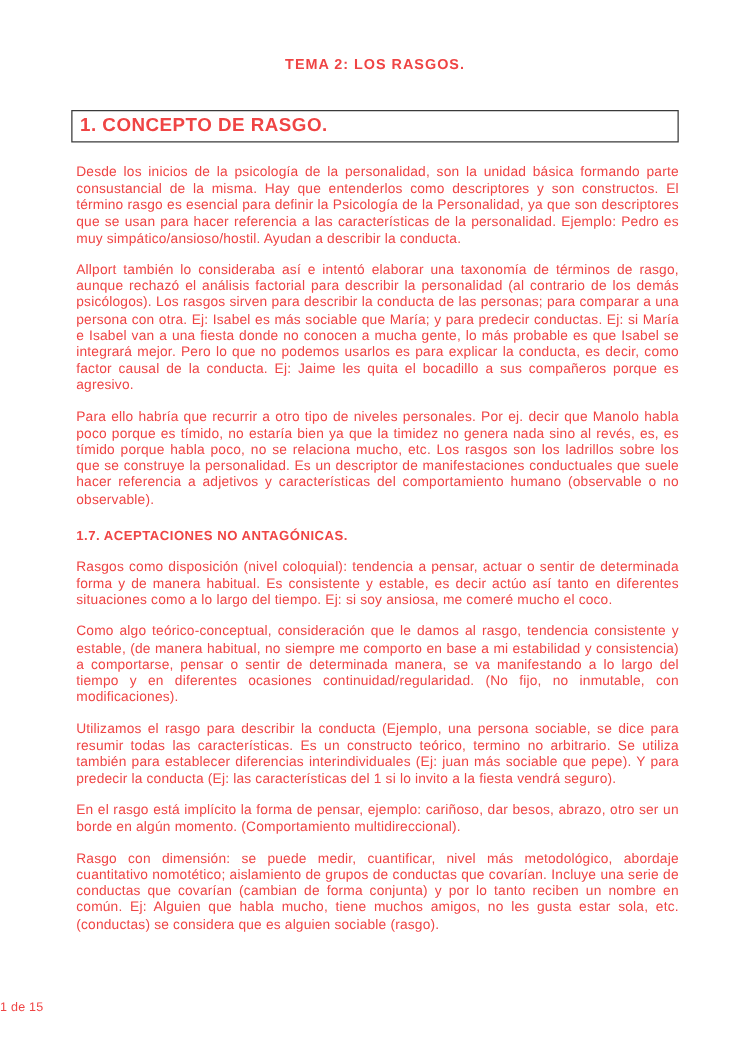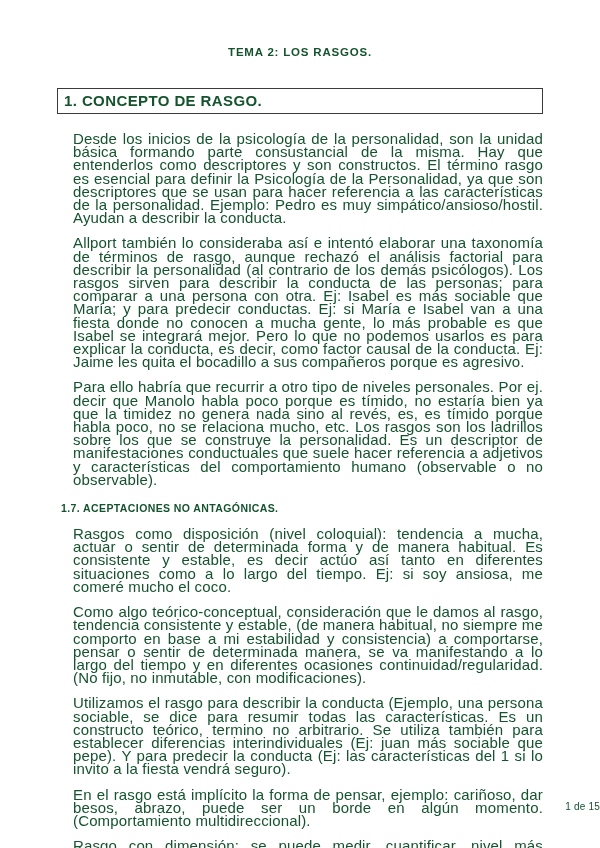--- a/index.html
+++ b/index.html
@@ -6,21 +6,21 @@
     margin: 0;
     padding: 0;
     background: #ffffff;
   }
   .page {
     position: relative;
     width: 600px;
     height: 848px;
     background: #ffffff;
     font-family: "Liberation Sans", "DejaVu Sans", sans-serif;
-    color: #14532d;
+    color: #ef4444;
     overflow: hidden;
     box-sizing: border-box;
   }
   .content {
     padding: 46px 57px 0 57px;
   }
   .title {
     margin: 0 0 30px 0;
     text-align: center;
     font-size: 11.5px;
@@ -29,60 +29,60 @@
   }
   .boxed-heading {
     border: 1px solid #3a3a3a;
     padding: 3px 6px 4px 6px;
     font-size: 15px;
     font-weight: bold;
     letter-spacing: 0.4px;
     margin: 0 0 18px 0;
   }
   .para {
-    margin: 0 0 12px 16px;
-    font-size: 15px;
+    margin: 0 0 12px 4px;
+    font-size: 11px;
     line-height: 13.2px;
     text-align: justify;
     letter-spacing: 0.15px;
   }
   .subheading {
     margin: 16px 0 13px 4px;
     font-size: 10.5px;
     font-weight: bold;
     letter-spacing: 0.4px;
   }
   .footer {
     position: absolute;
     bottom: 36px;
     left: 0;
     width: 100%;
-    text-align: right;
+    text-align: left;
     font-size: 10px;
     letter-spacing: 0.2px;
   }
 </style>
 </head>
 <body>
 
 <div class="page">
   <div class="content">
 
     <h1 class="title">TEMA 2: LOS RASGOS.</h1>
 
     <div class="boxed-heading">1. CONCEPTO DE RASGO.</div>
 
     <p class="para">Desde los inicios de la psicología de la personalidad, son la unidad básica formando parte consustancial de la misma. Hay que entenderlos como descriptores y son constructos. El término rasgo es esencial para definir la Psicología de la Personalidad, ya que son descriptores que se usan para hacer referencia a las características de la personalidad. Ejemplo: Pedro es muy simpático/ansioso/hostil. Ayudan a describir la conducta.</p>
     <p class="para">Allport también lo consideraba así e intentó elaborar una taxonomía de términos de rasgo, aunque rechazó el análisis factorial para describir la personalidad (al contrario de los demás psicólogos). Los rasgos sirven para describir la conducta de las personas; para comparar a una persona con otra. Ej: Isabel es más sociable que María; y para predecir conductas. Ej: si María e Isabel van a una fiesta donde no conocen a mucha gente, lo más probable es que Isabel se integrará mejor. Pero lo que no podemos usarlos es para explicar la conducta, es decir, como factor causal de la conducta. Ej: Jaime les quita el bocadillo a sus compañeros porque es agresivo.</p>
     <p class="para">Para ello habría que recurrir a otro tipo de niveles personales. Por ej. decir que Manolo habla poco porque es tímido, no estaría bien ya que la timidez no genera nada sino al revés, es, es tímido porque habla poco, no se relaciona mucho, etc. Los rasgos son los ladrillos sobre los que se construye la personalidad. Es un descriptor de manifestaciones conductuales que suele hacer referencia a adjetivos y características del comportamiento humano (observable o no observable).</p>
 
     <h2 class="subheading">1.7. ACEPTACIONES NO ANTAGÓNICAS.</h2>
 
-    <p class="para">Rasgos como disposición (nivel coloquial): tendencia a mucha, actuar o sentir de determinada forma y de manera habitual. Es consistente y estable, es decir actúo así tanto en diferentes situaciones como a lo largo del tiempo. Ej: si soy ansiosa, me comeré mucho el coco.</p>
+    <p class="para">Rasgos como disposición (nivel coloquial): tendencia a pensar, actuar o sentir de determinada forma y de manera habitual. Es consistente y estable, es decir actúo así tanto en diferentes situaciones como a lo largo del tiempo. Ej: si soy ansiosa, me comeré mucho el coco.</p>
     <p class="para">Como algo teórico-conceptual, consideración que le damos al rasgo, tendencia consistente y estable, (de manera habitual, no siempre me comporto en base a mi estabilidad y consistencia) a comportarse, pensar o sentir de determinada manera, se va manifestando a lo largo del tiempo y en diferentes ocasiones continuidad/regularidad. (No fijo, no inmutable, con modificaciones).</p>
     <p class="para">Utilizamos el rasgo para describir la conducta (Ejemplo, una persona sociable, se dice para resumir todas las características. Es un constructo teórico, termino no arbitrario. Se utiliza también para establecer diferencias interindividuales (Ej: juan más sociable que pepe). Y para predecir la conducta (Ej: las características del 1 si lo invito a la fiesta vendrá seguro).</p>
-    <p class="para">En el rasgo está implícito la forma de pensar, ejemplo: cariñoso, dar besos, abrazo, puede ser un borde en algún momento. (Comportamiento multidireccional).</p>
+    <p class="para">En el rasgo está implícito la forma de pensar, ejemplo: cariñoso, dar besos, abrazo, otro ser un borde en algún momento. (Comportamiento multidireccional).</p>
     <p class="para">Rasgo con dimensión: se puede medir, cuantificar, nivel más metodológico, abordaje cuantitativo nomotético; aislamiento de grupos de conductas que covarían. Incluye una serie de conductas que covarían (cambian de forma conjunta) y por lo tanto reciben un nombre en común. Ej: Alguien que habla mucho, tiene muchos amigos, no les gusta estar sola, etc. (conductas) se considera que es alguien sociable (rasgo).</p>
 
   </div>
 
   <div class="footer">1 de 15</div>
 </div>
 
 </body></html>

